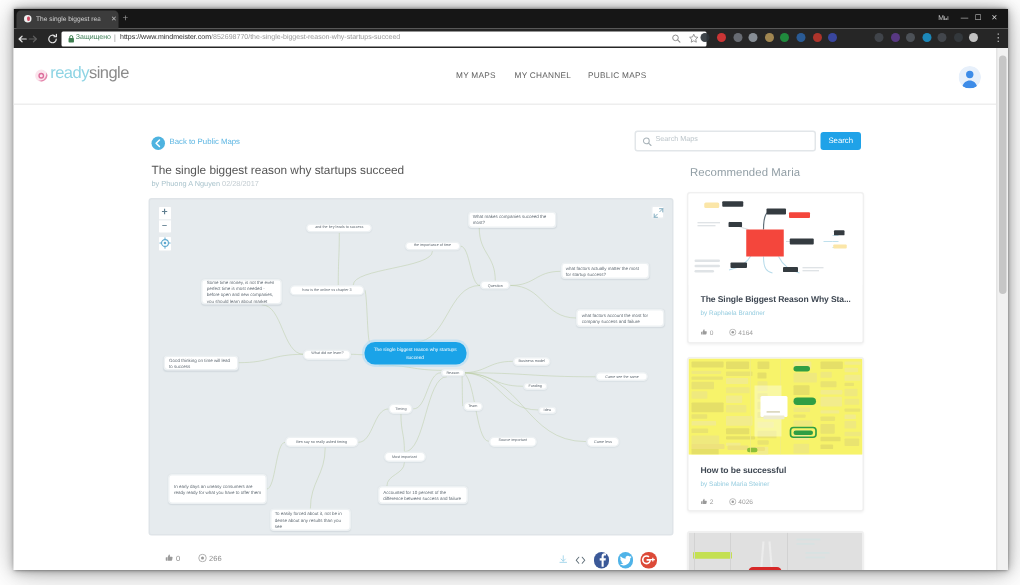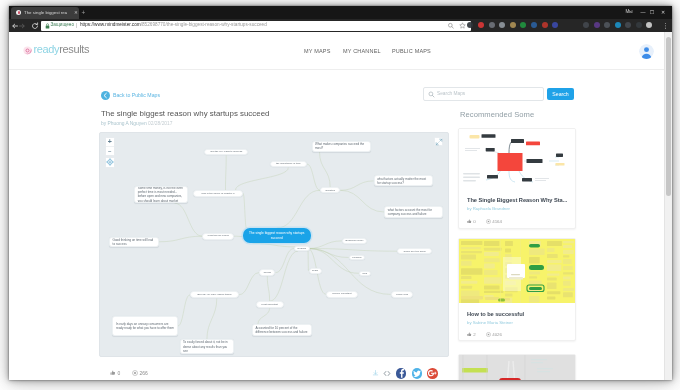--- a/index.html
+++ b/index.html
@@ -173,21 +173,21 @@
   <div class="page">
 
    <div class="site-header">
      <div class="logo">
        <span class="logo-mark"><svg viewBox="0 0 22 22" width="9" height="9">
                 <circle cx="11" cy="11" r="10" fill="#fbe4ec"></circle>
                 <path d="M19.3 5.3a9.5 9.5 0 0 1-1.6 12.1 9.5 9.5 0 0 1-12.3 .4c4 1.6 7.6 1 10.3-1.5 2.7-2.5 3.9-6.3 3.6-11z" fill="#e486ad"></path>
                 <circle cx="11" cy="11" r="3.6" fill="none" stroke="#dd6d9c" stroke-width="2.3"></circle>
                 <circle cx="11" cy="11" r="1.6" fill="#fbe4ec"></circle>
               </svg></span>
-       <span class="logo-text"><span class="a">ready</span><span class="b">results</span></span>
+       <span class="logo-text"><span class="a">ready</span><span class="b">single</span></span>
      </div>
      <div class="nav" style="left:295px">MY MAPS</div>
      <div class="nav" style="left:334px">MY CHANNEL</div>
      <div class="nav" style="left:383px">PUBLIC MAPS</div>
      <div class="avatar"><svg viewBox="0 0 28 28" width="15" height="15">
               <circle cx="14" cy="14" r="14" fill="#e7f0fb"></circle>
               <circle cx="14" cy="10.5" r="4.6" fill="#3d8ce8"></circle>
               <path d="M4.8 25.5c1.3-4.6 4.9-7.4 9.2-7.4s7.9 2.8 9.2 7.4A14 14 0 0 1 14 28a14 14 0 0 1-9.2-2.5z" fill="#3d8ce8"></path>
             </svg></div>
    </div>
@@ -323,21 +323,21 @@
             </svg>
      </span>
      <span class="sbtn" style="left:328px;background:#dc4a38">
        <svg viewBox="0 0 14 14" width="10.5" height="10.5">
               <path d="M5.4 6.2v1.5h2.4c-.1.63-.75 1.85-2.4 1.85A2.66 2.66 0 0 1 2.75 6.9 2.66 2.66 0 0 1 5.4 4.25c.75 0 1.26.32 1.55.6l1.05-1.02A3.9 3.9 0 0 0 5.4 2.8 4.1 4.1 0 0 0 1.3 6.9 4.1 4.1 0 0 0 5.4 11c2.37 0 3.94-1.66 3.94-4.01 0-.27-.03-.48-.07-.69z" fill="#fff"></path>
               <path d="M12.7 6.2h-1.2V5h-1.1v1.2H9.2v1.1h1.2v1.2h1.1V7.3h1.2z" fill="#fff"></path>
             </svg>
      </span>
    </div>
 
-   <div class="sb-head">Recommended Some</div>
+   <div class="sb-head">Recommended Maria</div>
 
    <div class="card" id="card0" style="top:96px;height:101px">
      <div class="thumb" style="height:61px;background:#fff">
       <svg viewBox="0 0 116 61" width="116" height="61">
         <path d="M50 24 C50 14 52 12 56 11" fill="none" stroke="#5f6e78" stroke-width=".8"></path>
         <path d="M40 24 C32 22 30 20 27 19" fill="none" stroke="#cfd6da" stroke-width=".6"></path>
         <path d="M42 41 C38 48 32 50 27 51" fill="none" stroke="#b8dceb" stroke-width=".7"></path>
         <path d="M50 42 C50 50 52 52 56 53" fill="none" stroke="#b8dceb" stroke-width=".7"></path>
         <path d="M60 42 C64 50 70 52 74 53" fill="none" stroke="#b8dceb" stroke-width=".7"></path>
         <path d="M65 32 C70 32 74 32 78 32" fill="none" stroke="#cfd6da" stroke-width=".6"></path>

